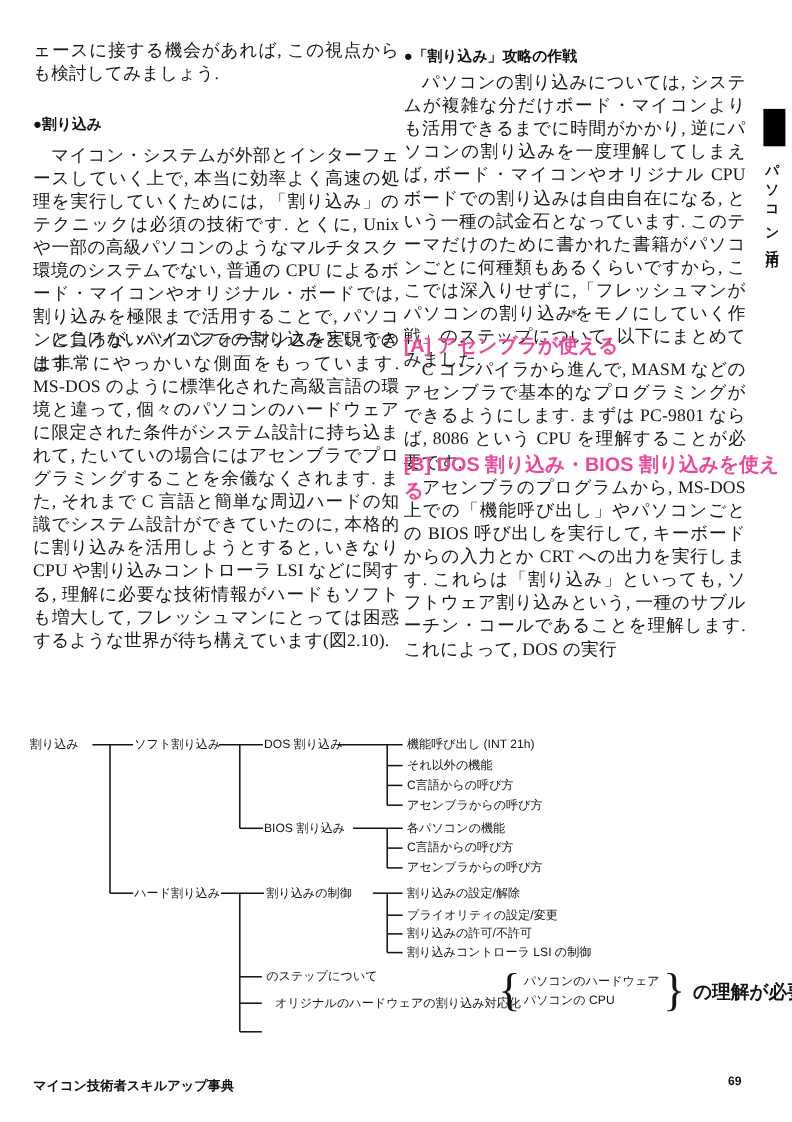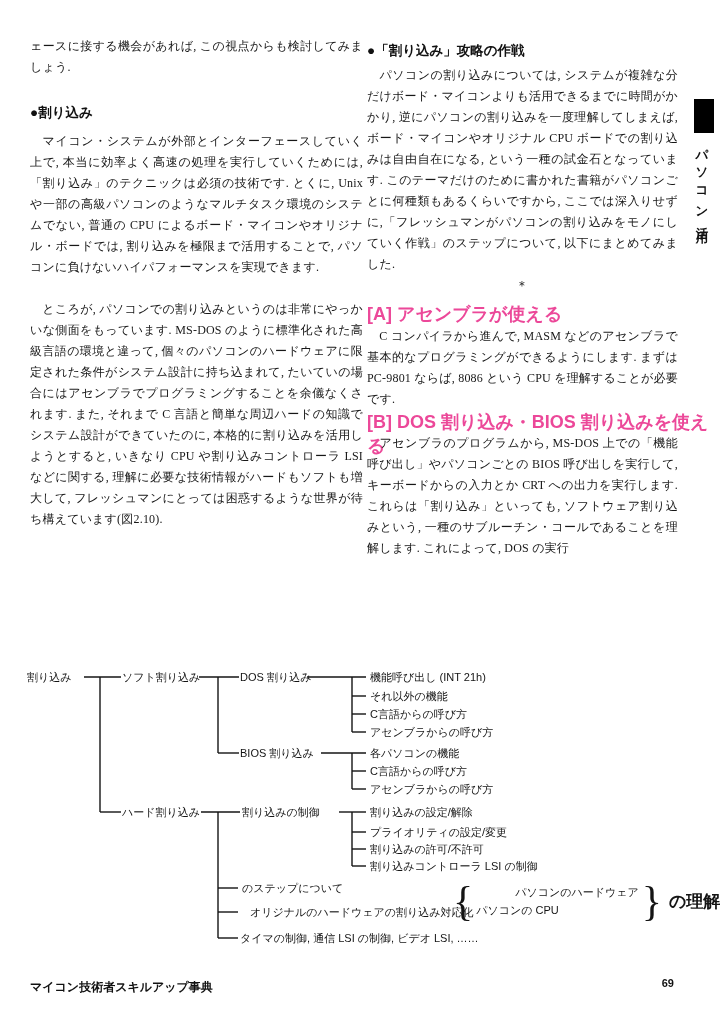--- a/index.html
+++ b/index.html
@@ -2,21 +2,21 @@
 <html><head>
 <meta charset="utf-8">
 <style>
   html,body{margin:0;padding:0;background:#888;}
   .page{
     position:relative;width:720px;height:1020px;margin:0 auto;
     background:#ffffff;overflow:hidden;
     font-family:"Liberation Serif","DejaVu Serif",serif;
     color:#171717;
   }
-  .col{position:absolute;text-align:justify;font-size:12px;line-height:21px;letter-spacing:0.2px;}
+  .col{position:absolute;text-align:justify;font-size:16px;line-height:21px;letter-spacing:0.2px;}
   .h-gothic{
     position:absolute;font-family:"Liberation Sans","DejaVu Sans",sans-serif;
     font-weight:bold;font-size:13.5px;color:#111;
   }
   .sub-gothic{
     position:absolute;font-family:"Liberation Sans","DejaVu Sans",sans-serif;
     font-weight:bold;font-size:18px;color:#ec4899;
   }
   .sep{position:absolute;left:367px;width:310px;text-align:center;font-size:13px;}
   .caption{
@@ -130,26 +130,25 @@
   <div class="tnode" style="left:370px;top:764px;">C言語からの呼び方</div>
   <div class="tnode" style="left:370px;top:782px;">アセンブラからの呼び方</div>
   <div class="tnode" style="left:122px;top:805px;">ハード割り込み</div>
   <div class="tnode" style="left:242px;top:805px;">割り込みの制御</div>
   <div class="tnode" style="left:370px;top:805px;">割り込みの設定/解除</div>
   <div class="tnode" style="left:370px;top:825px;">プライオリティの設定/変更</div>
   <div class="tnode" style="left:370px;top:842px;">割り込みの許可/不許可</div>
   <div class="tnode" style="left:370px;top:859px;">割り込みコントローラ LSI の制御</div>
   <div class="tnode" style="left:242px;top:881px;">のステップについて</div>
   <div class="tnode" style="left:250px;top:905px;">オリジナルのハードウェアの割り込み対応化</div>
-  <div class="tnode" style="left:240px;top:931px;">タイマの制御, 通信 LSI の制御, ビデオ LSI, ……</div>
 
   <div class="note-group">
     <span class="brace">{</span>
     <span class="note-items">
-      <span style="display:block;margin-left:39px;">パソコンのハードウェア</span>
+      <span style="display:block;">パソコンのハードウェア</span>
       <span style="display:block;">パソコンの CPU</span>
     </span>
     <span class="brace">}</span>
     <span class="note-text">の理解が必要！</span>
   </div>
 
   <div class="footer-left">マイコン技術者スキルアップ事典</div>
   <div class="footer-page">69</div>
 
 </div>

